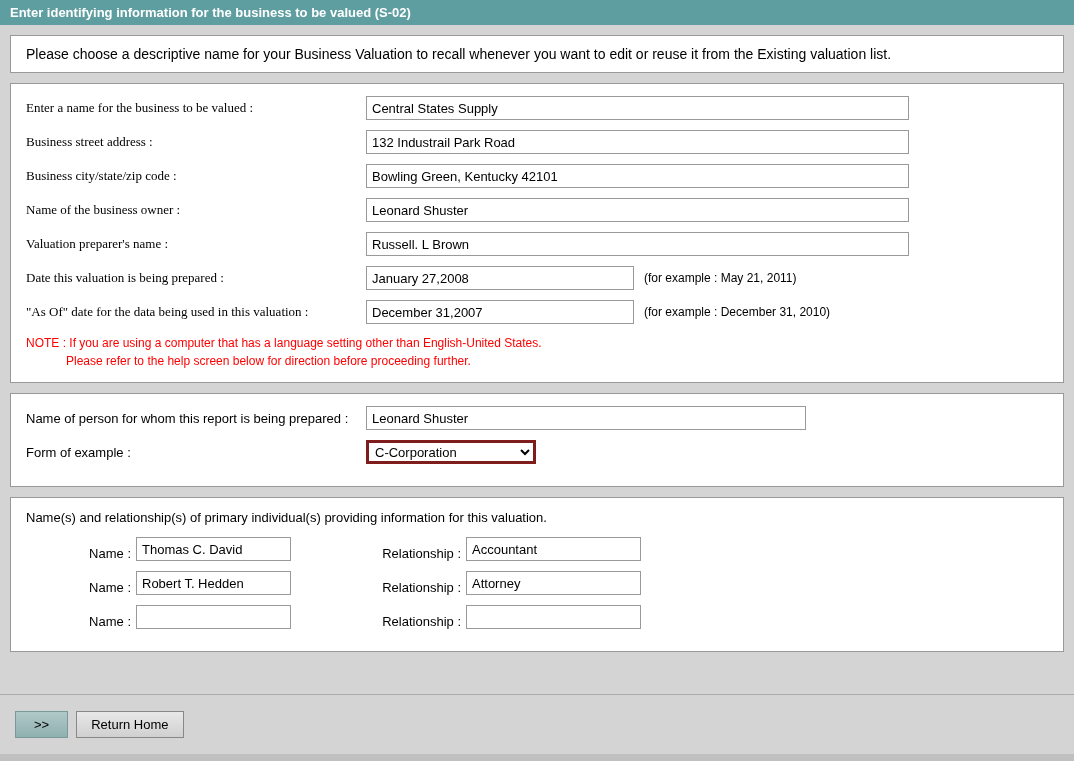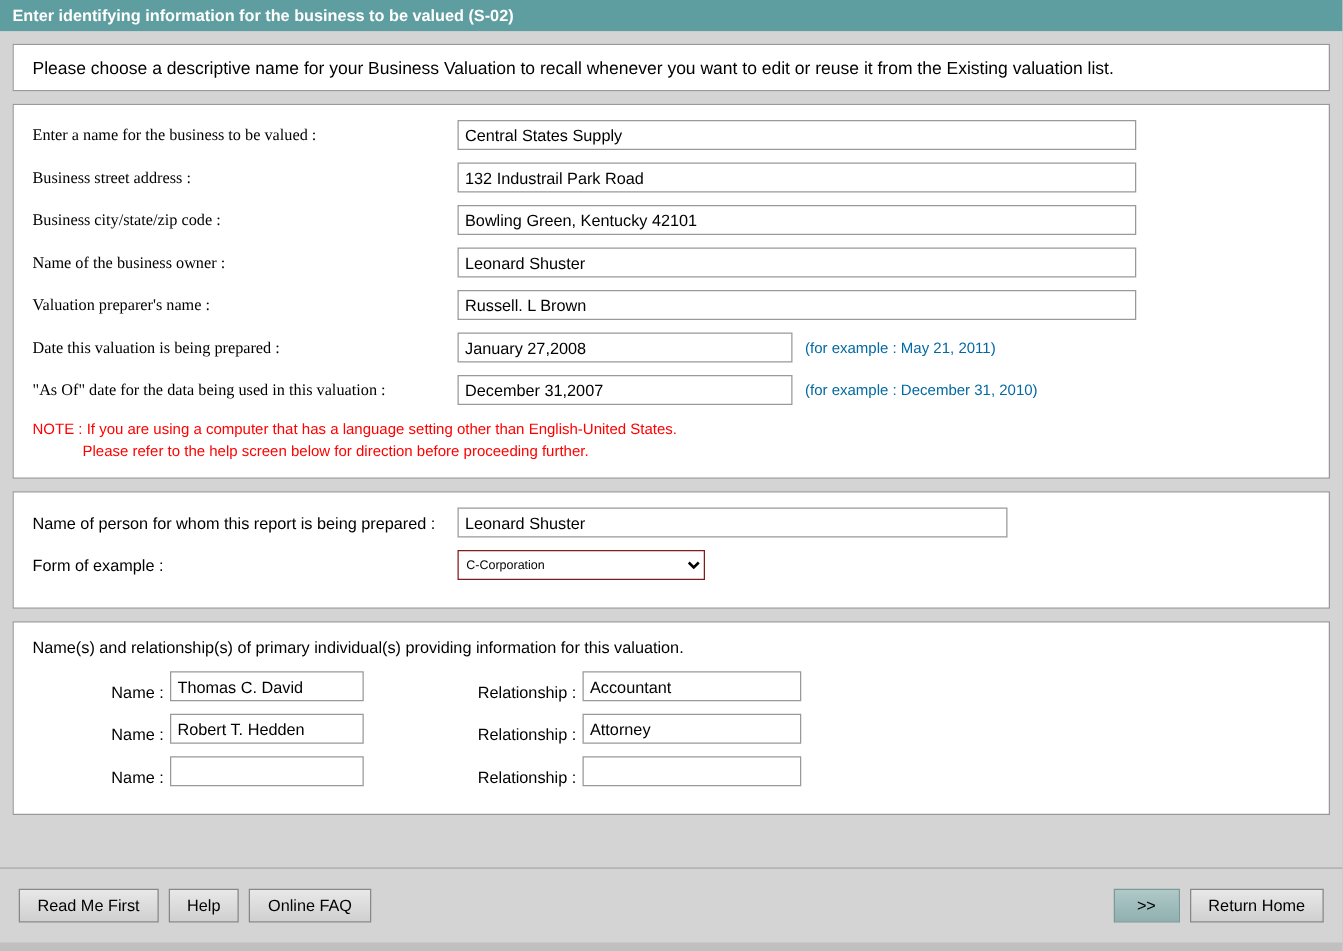--- a/index.html
+++ b/index.html
@@ -59,21 +59,21 @@
       outline: none;
     }
     .input-wide {
       width: 543px;
     }
     .input-medium {
       width: 268px;
     }
     .date-hint {
       margin-left: 10px;
-      color: #0369a1;
+      color: #000000;
       font-size: 12px;
       text-align: right;
     }
     .note-text {
       color: red;
       font-size: 12px;
       margin-top: 5px;
       line-height: 1.5;
     }
     .section2-row {
@@ -91,24 +91,24 @@
       padding: 3px 5px;
       font-size: 13px;
       height: 24px;
       outline: none;
     }
     .dropdown-wrapper {
       display: flex;
       align-items: center;
     }
     select.form-select {
-      width: 198px;
-      height: 24px;
-      border: 1px solid #7f1d1d;
-      font-size: 10px;
+      width: 170px;
+      height: 24px;
+      border: 3px solid #7f1d1d;
+      font-size: 13px;
       background: white;
       padding: 0 2px;
     }
     .section3-title {
       margin-bottom: 12px;
       font-size: 13px;
     }
     .individuals-row {
       display: flex;
       align-items: flex-end;
@@ -274,22 +274,17 @@
       <span class="ind-label">Name :</span>
       <input class="ind-input" type="text" style="">
       <span class="rel-label">Relationship :</span>
       <input class="rel-input" type="text" style="">
     </div>
   </div>
 
 </div>
 
 <div class="footer-bar">
-  <div class="footer-left">
-    <button class="btn">Read Me First</button>
-    <button class="btn">Help</button>
-    <button class="btn">Online FAQ</button>
-  </div>
   <div class="footer-right">
     <button class="btn btn-nav">&gt;&gt;</button>
     <button class="btn">Return Home</button>
   </div>
 </div>
 
 </body></html>

